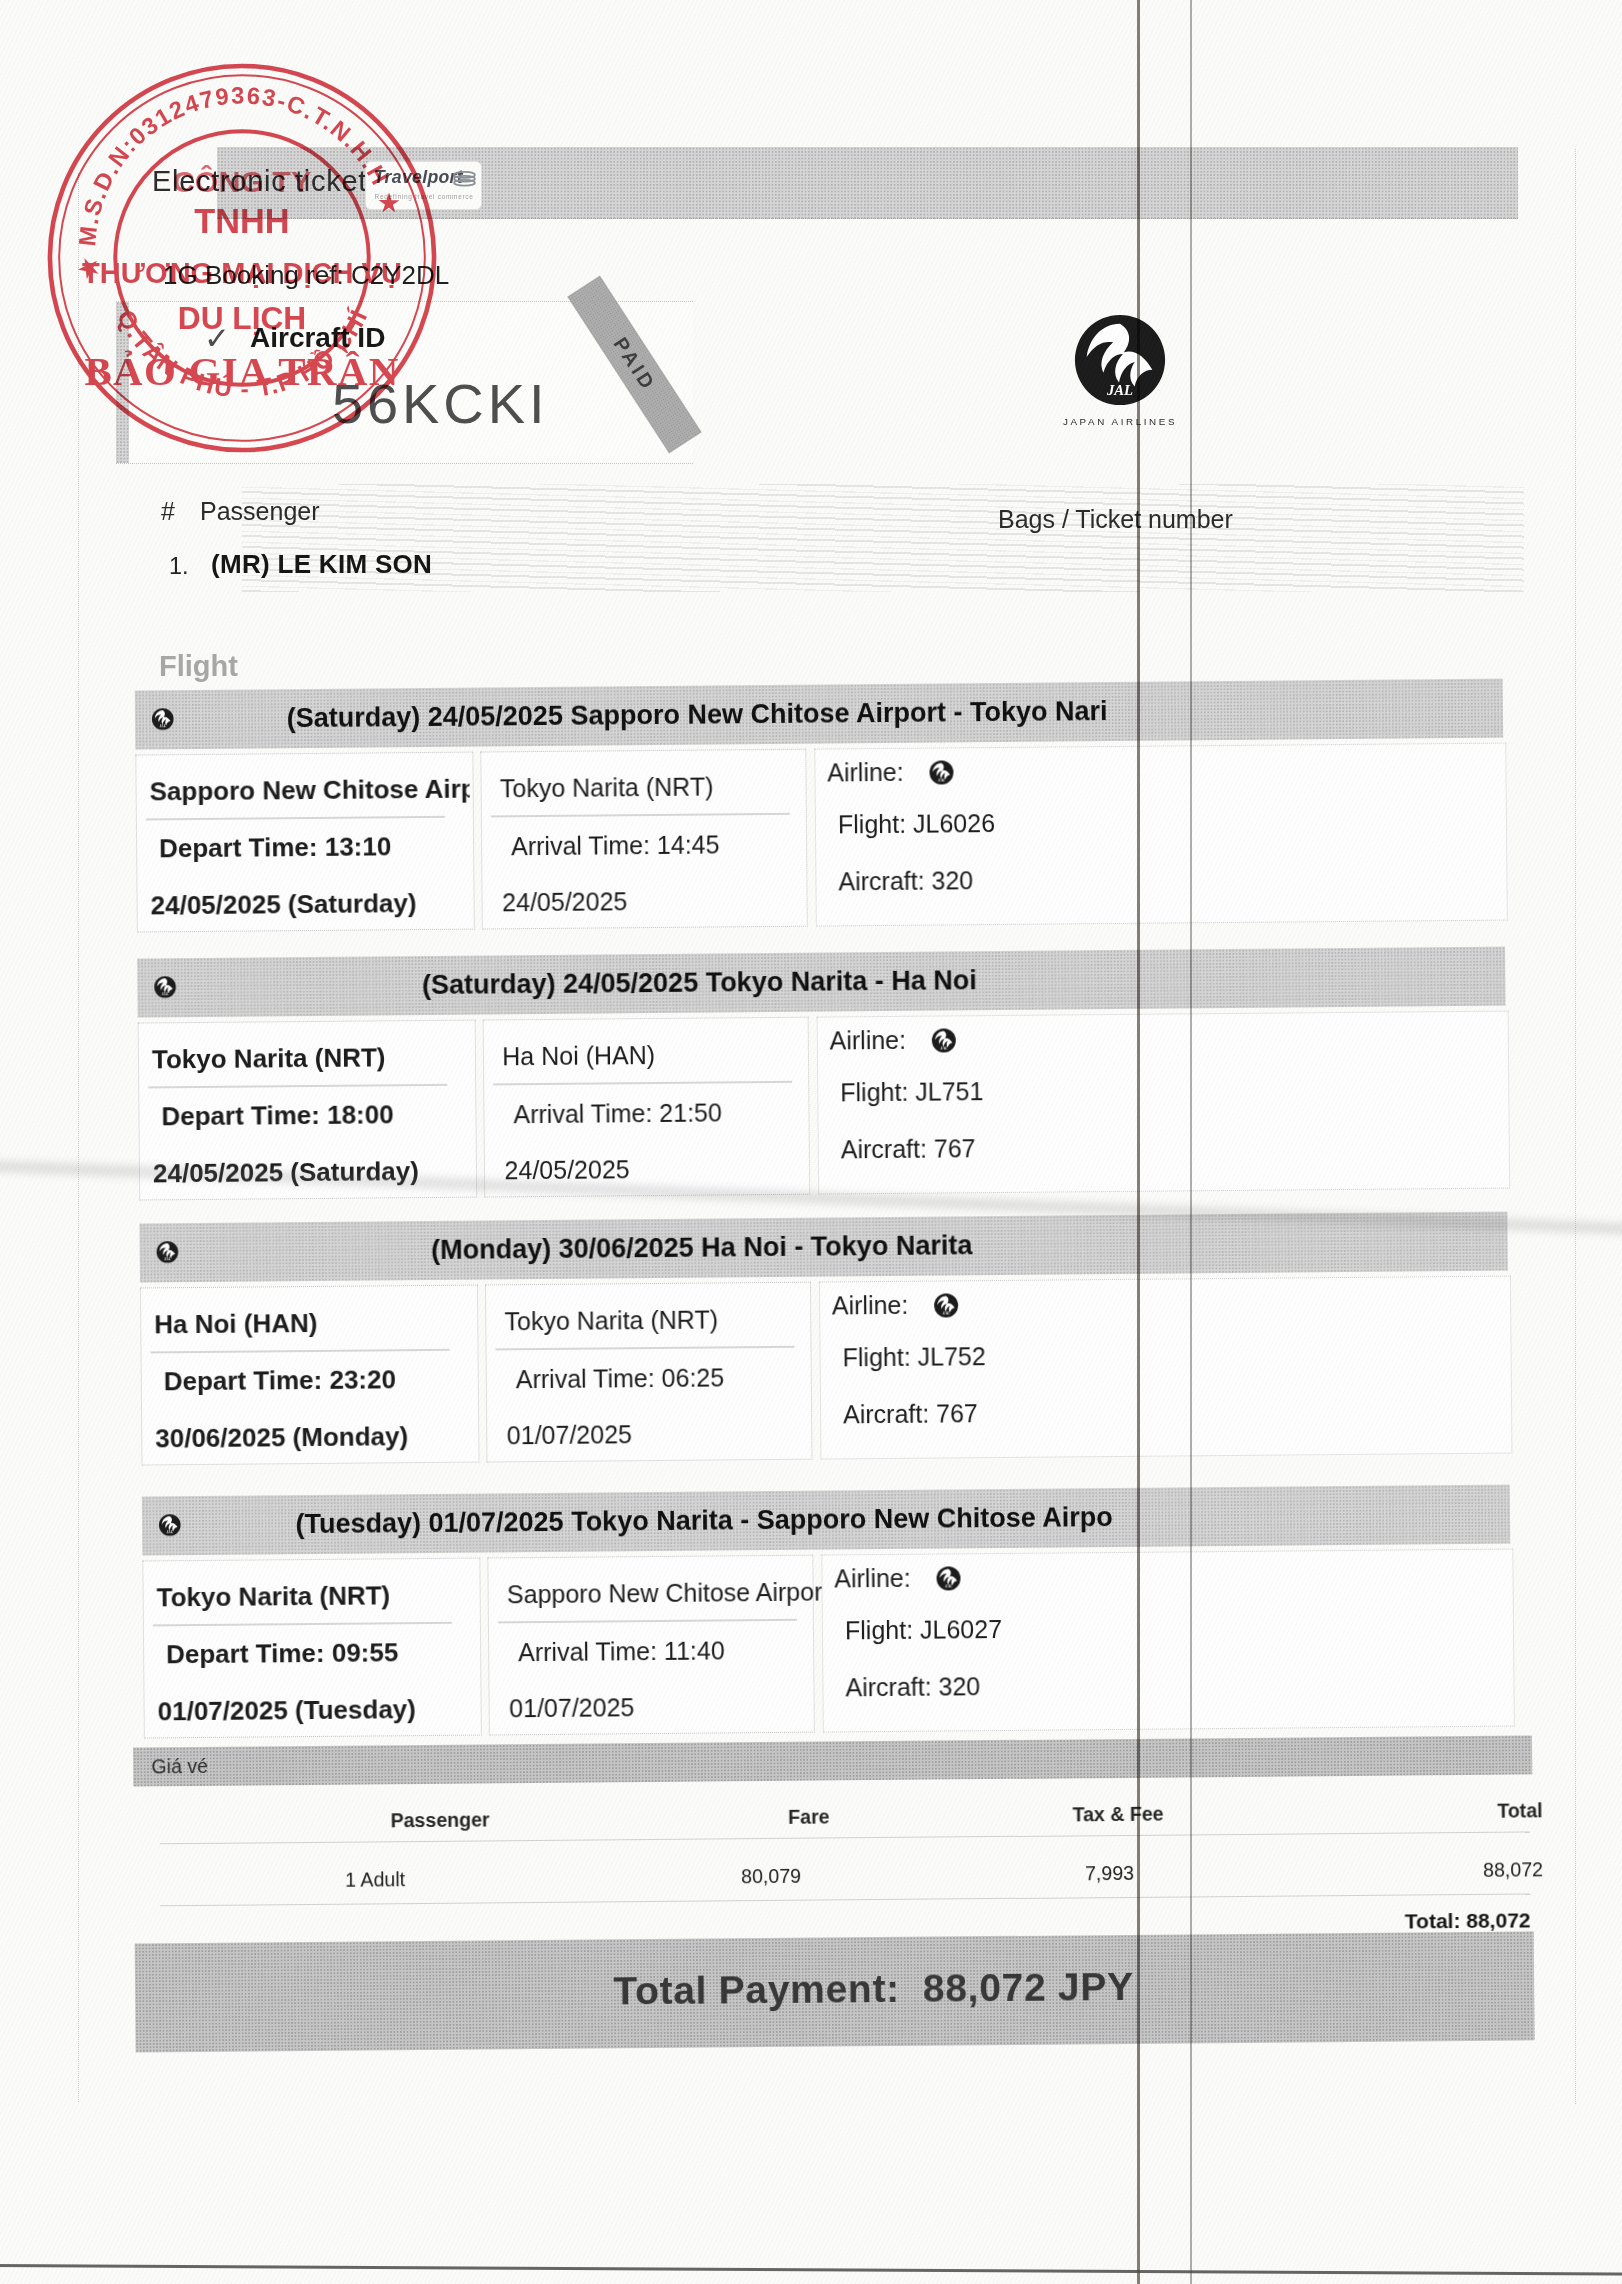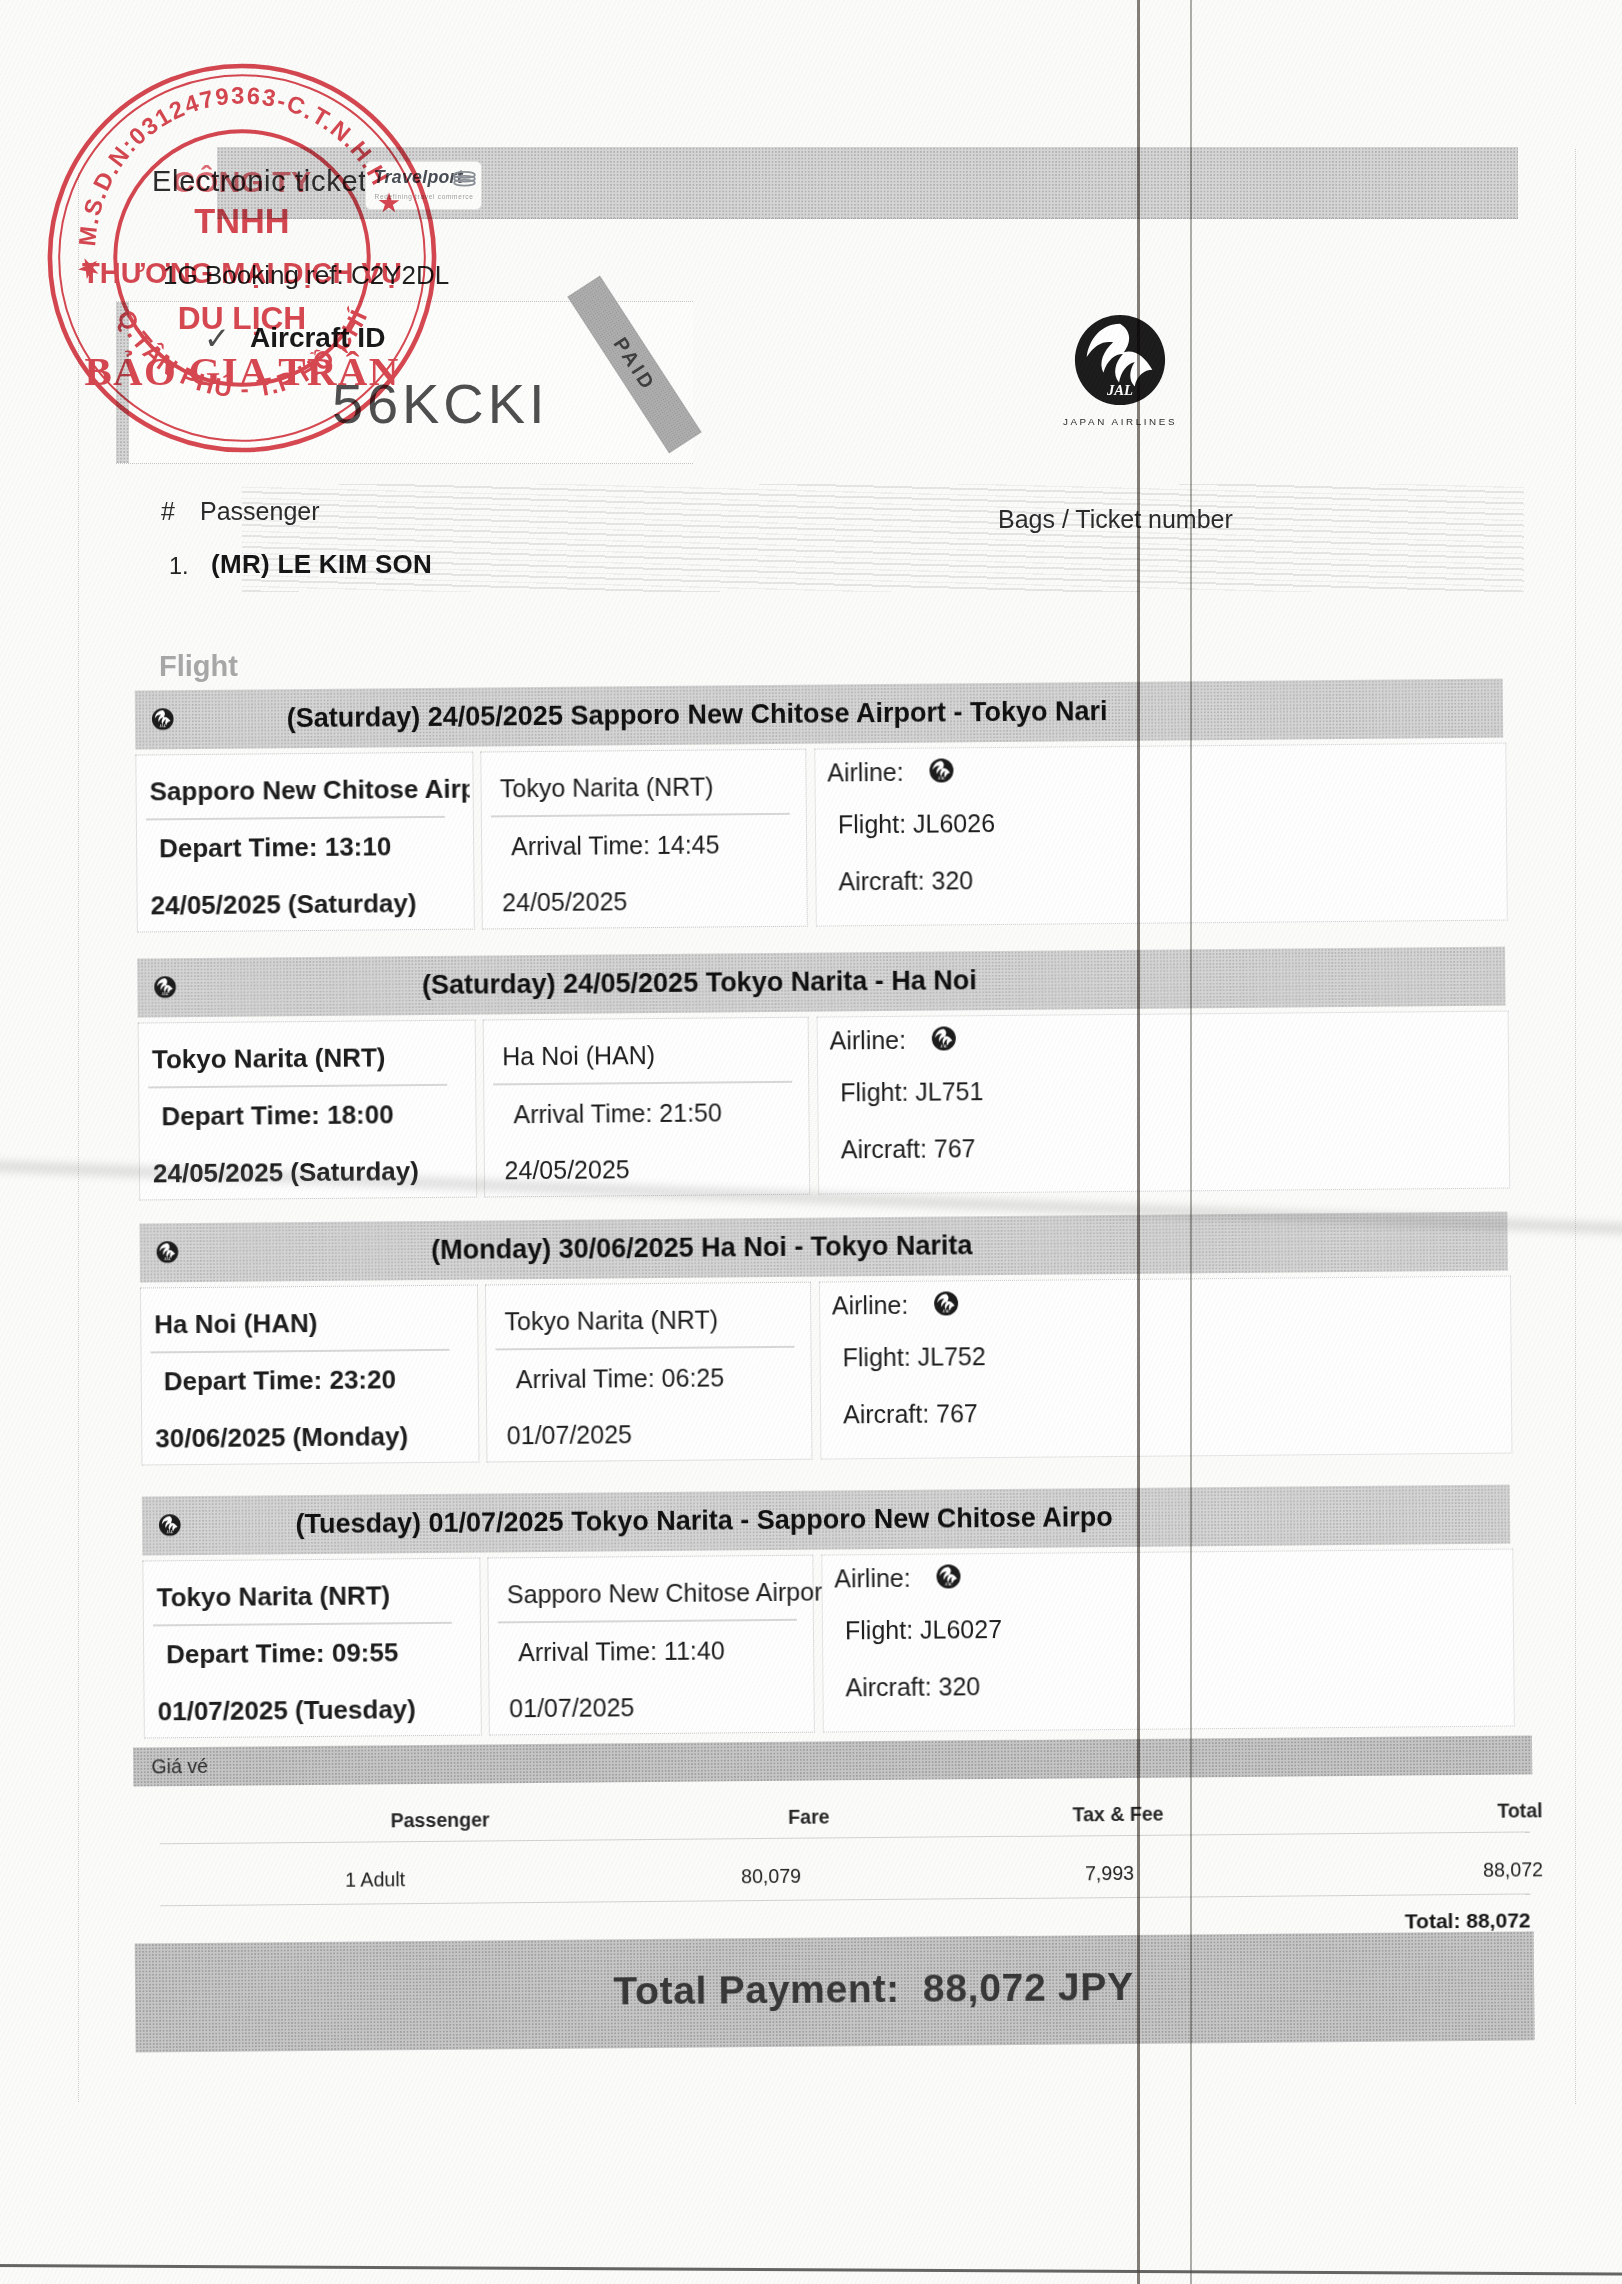--- a/index.html
+++ b/index.html
@@ -65,21 +65,21 @@
   .c2 { left:345px;  width:326px; }
   .c3 { left:679px; width:692px; border-color:#cccccc; }
   .cell { position:absolute; white-space:nowrap; }
   .c1 .airport { left:13px; top:21px;  font-size:26px; font-weight:bold; width:320px; overflow:hidden; }
   .c1 .rule, .c2 .rule { position:absolute; top:63px; left:9.2px; width:299px; height:2px; background:#d7d7d7; }
   .c1 .time { left:22px; top:78px; font-size:26px; font-weight:bold; }
   .c1 .date { left:13px; top:135px; font-size:26px; font-weight:bold; }
   .c2 .airport { left:18.3px; top:22px; font-size:25px; }
   .c2 .time { left:29px; top:80px; font-size:25px; }
   .c2 .date { left:19.6px; top:136px; font-size:25px; }
-  .c3 .airline { left:11.8px; top:9.2px; font-size:25px; display:flex; align-items:flex-start; gap:25px; position:absolute; }
+  .c3 .airline { left:11.8px; top:9.2px; font-size:25px; display:flex; align-items:center; gap:25px; position:absolute; }
   .c3 .flight   { left:22px; top:61px;  font-size:25px; }
   .c3 .aircraft { left:22px; top:118px; font-size:25px; }
 
   
   .giave-bar { left:124px; top:1747px; width:1399px; height:39px; }
   .giave-label { position:absolute; left:18.3px; top:7.8px; font-size:19.6px; color:#2f2f2f; }
   .fare-h { top:1811px; font-size:19.6px; font-weight:bold; color:#262626; width:209px; text-align:right; white-space:nowrap; }
   .fare-c { top:1870px; font-size:19.6px; color:#202020; width:209px; text-align:right; white-space:nowrap; }
   .rule-h { height:0; border-top:1.3px solid #d2d2d2; left:150px; width:1370px; }
   .total-line { left:1324px; top:1920px; width:196px; text-align:right; font-size:21px; font-weight:bold; color:#161616; }

